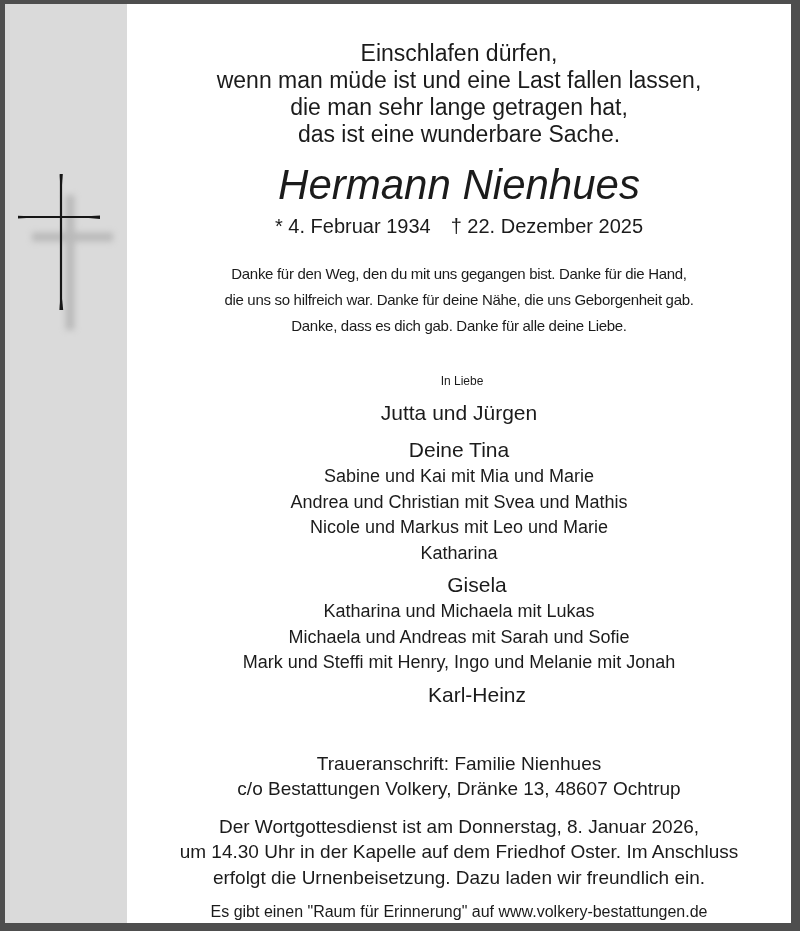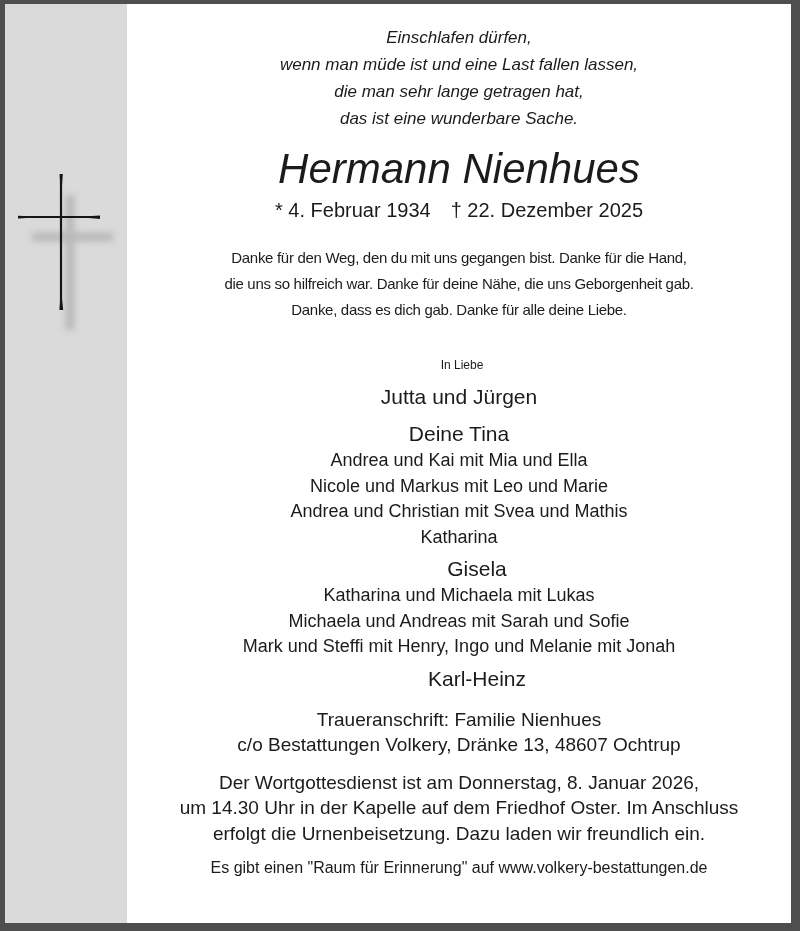--- a/index.html
+++ b/index.html
@@ -20,31 +20,31 @@
     width: 122px; flex: 0 0 122px;
     background: #dadada;
     position: relative;
   }
   .main {
     flex: 1 1 auto;
     background: #fff;
     text-align: center;
   }
   .main div { white-space: nowrap; }
-  .quote   { margin-top: 20px; font-size: 17px; line-height: 27px; font-style: italic; }
+  .quote   { margin-top: 36px; font-size: 23px; line-height: 27px; }
   .name    { margin-top: 13px; font-size: 42px; line-height: 48px; font-style: italic; }
   .dates   { margin-top: 4px;  font-size: 20px; line-height: 27px; }
   .thanks  { margin-top: 21px; font-size: 15px; line-height: 26px; letter-spacing: -0.3px; }
   .inliebe { margin-top: 31px; font-size: 12px; line-height: 22px; margin-left: 6px; }
   .head    { font-size: 21px; line-height: 28px; }
   .mt9  { margin-top: 9px; }
   .mt7  { margin-top: 7px; }
   .mt5  { margin-top: 5px; padding-left: 36px; }
   .members { font-size: 18px; line-height: 25.5px; }
-  .address { margin-top: 14px; font-size: 19px; line-height: 25.5px; }
+  .address { margin-top: 42px; font-size: 19px; line-height: 25.5px; }
   .service { margin-top: 12px; font-size: 19px; line-height: 25.5px; }
   .footer  { margin-top: 11px; font-size: 16px; line-height: 22px; }
 </style>
 </head>
 <body>
 
 <div class="page">
 
   <div class="strip">
     <svg width="122" height="190" viewBox="0 0 122 190" style="position:absolute; left:0; top:160;">
@@ -88,23 +88,23 @@
       <div>die uns so hilfreich war. Danke für deine Nähe, die uns Geborgenheit gab.</div>
       <div>Danke, dass es dich gab. Danke für alle deine Liebe.</div>
     </div>
 
     <div class="inliebe">In Liebe</div>
 
     <div class="head mt7">Jutta und Jürgen</div>
 
     <div class="head mt9">Deine Tina</div>
     <div class="members">
-      <div>Andrea und Kai mit Mia und Ella</div>
+      <div>Sabine und Kai mit Mia und Marie</div>
+      <div>Andrea und Christian mit Svea und Mathis</div>
       <div>Nicole und Markus mit Leo und Marie</div>
-      <div>Andrea und Christian mit Svea und Mathis</div>
       <div>Katharina</div>
     </div>
 
     <div class="head mt5">Gisela</div>
     <div class="members">
       <div>Katharina und Michaela mit Lukas</div>
       <div>Michaela und Andreas mit Sarah und Sofie</div>
       <div>Mark und Steffi mit Henry, Ingo und Melanie mit Jonah</div>
     </div>
 

